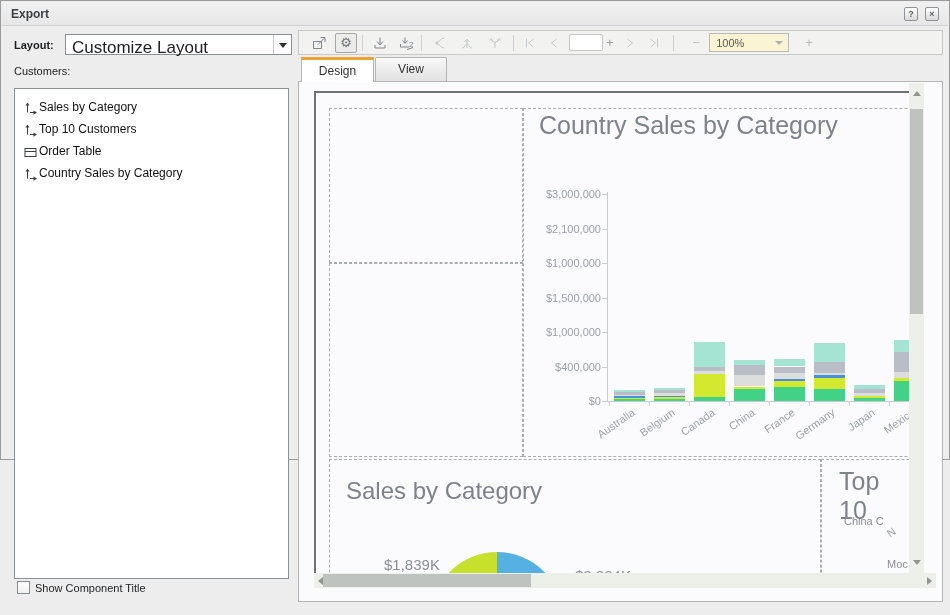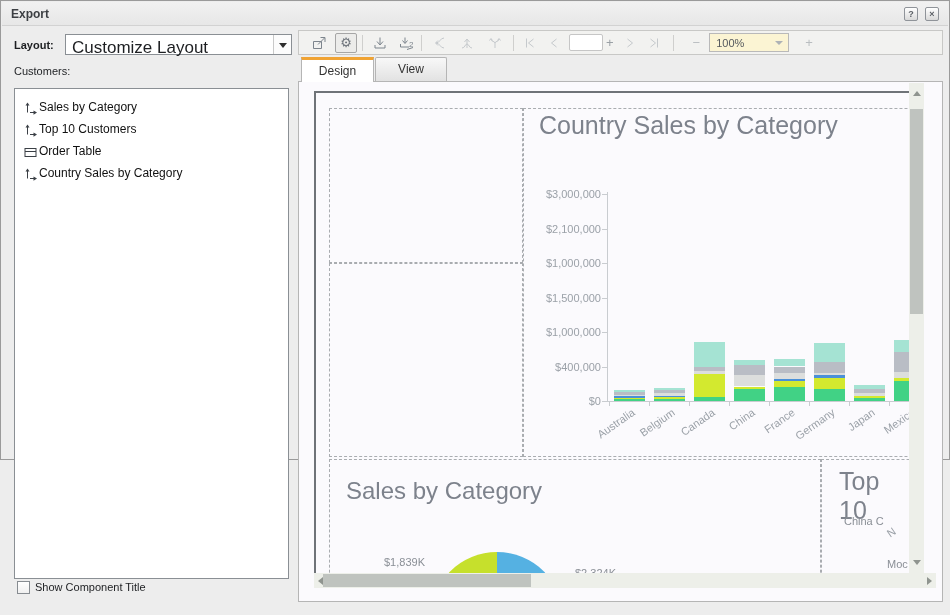--- a/index.html
+++ b/index.html
@@ -20,21 +20,21 @@
   #layout-label { position:absolute; left:13px; top:38px; font-weight:bold; }
   #layout-select { position:absolute; left:64px; top:33px; width:227px; height:21px; background:#fff; border:1px solid #8a8f94; }
   #layout-select .val { position:absolute; left:6px; top:3px; font-size:17px; color:#1d1f22; }
   #layout-select .arrow-zone { position:absolute; right:0; top:0; width:18px; height:19px; border-left:1px solid #c9c9c9; background:#fcfcfc; }
   #layout-select .arrow-zone:before { content:""; position:absolute; left:5px; top:8px; border-left:4px solid transparent; border-right:4px solid transparent; border-top:5px solid #2e2e2e; }
   #resources-label { position:absolute; left:13px; top:64px; }
   #resources-list { position:absolute; left:13px; top:87px; width:275px; height:491px; background:#fff; border:1px solid #8a8f94; padding-top:7px; }
   .res-item { height:22px; display:flex; align-items:center; padding-left:9px; }
   .res-item .icon { width:15px; height:13px; flex:0 0 15px; }
   .res-item .txt { font-size:12px; color:#111; }
-  #show-title-row { position:absolute; left:16px; top:580px; display:flex; }
+  #show-title-row { position:absolute; left:16px; top:580px; display:flex; align-items:center; }
   #show-title-cb { width:13px; height:13px; border:1px solid #878c91; background:linear-gradient(#fff,#f0f0f0); margin-right:5px; }
 
   
   #toolbar { position:absolute; left:297px; top:29px; width:645px; height:25px; background:#f2f2f0; border:1px solid #c8c8c6; display:flex; align-items:center; }
   .tbi { display:inline-flex; align-items:center; justify-content:center; height:20px; }
   .tsep { width:1px; height:16px; background:#cfcfcd; margin:0 5px; }
   #gear-box { width:22px; height:20px; border:1px solid #a6a6a6; background:#ececea; border-radius:2px; font-size:13px; color:#6f757c; text-align:center; line-height:18px; }
   #page-input { width:34px; height:17px; border:1px solid #c6c6c6; border-radius:2px; background:#fff; font-size:11px; padding:0 3px; color:#555; }
   .gray-plus { font-size:13px; color:#b9bdc0; }
   #zoom-combo { width:80px; height:19px; background:#fbf4d3; border:1px solid #b9b9b9; position:relative; }
@@ -65,21 +65,21 @@
 
   .ylabel { position:absolute; width:100px; text-align:right; font-size:11px; color:#9ba1a8; }
   .ytick  { position:absolute; width:5px; height:1px; background:#c9ccd0; }
   .xtick  { position:absolute; width:1px; height:4px; background:#c9ccd0; }
   #yaxis  { position:absolute; left:308px; top:110px; width:1px; height:209px; background:#c9ccd0; }
   #xaxis  { position:absolute; left:308px; top:319px; width:302px; height:1px; background:#c9ccd0; }
   .bar-seg { position:absolute; width:31px; }
   .xlabel { position:absolute; width:70px; text-align:right; font-size:11px; color:#9ba1a8; transform:rotate(-35deg); transform-origin:100% 0; }
 
   #pie { position:absolute; left:132px; top:470px; width:132px; height:132px; border-radius:50%; }
-  .pie-label { position:absolute; font-size:11px; color:#8a8f96; }
+  .pie-label { position:absolute; font-size:15px; color:#8a8f96; }
   #pie-label-1 { left:85px; top:474px; }
   #pie-label-2 { left:276px; top:485px; }
   .t10-label { position:absolute; font-size:11px; color:#8a8f96; white-space:nowrap; }
   #t10-l1 { left:545px; top:433px; }
   #t10-l2 { left:588px; top:476px; }
 
   
   #vscroll { position:absolute; left:610px; top:1px; width:15px; height:490px; background:#edefe9; }
   #vthumb  { position:absolute; left:1px; top:26px; width:13px; height:205px; background:#bfc3bf; }
   .sb-arrow { position:absolute; width:0; height:0; }

